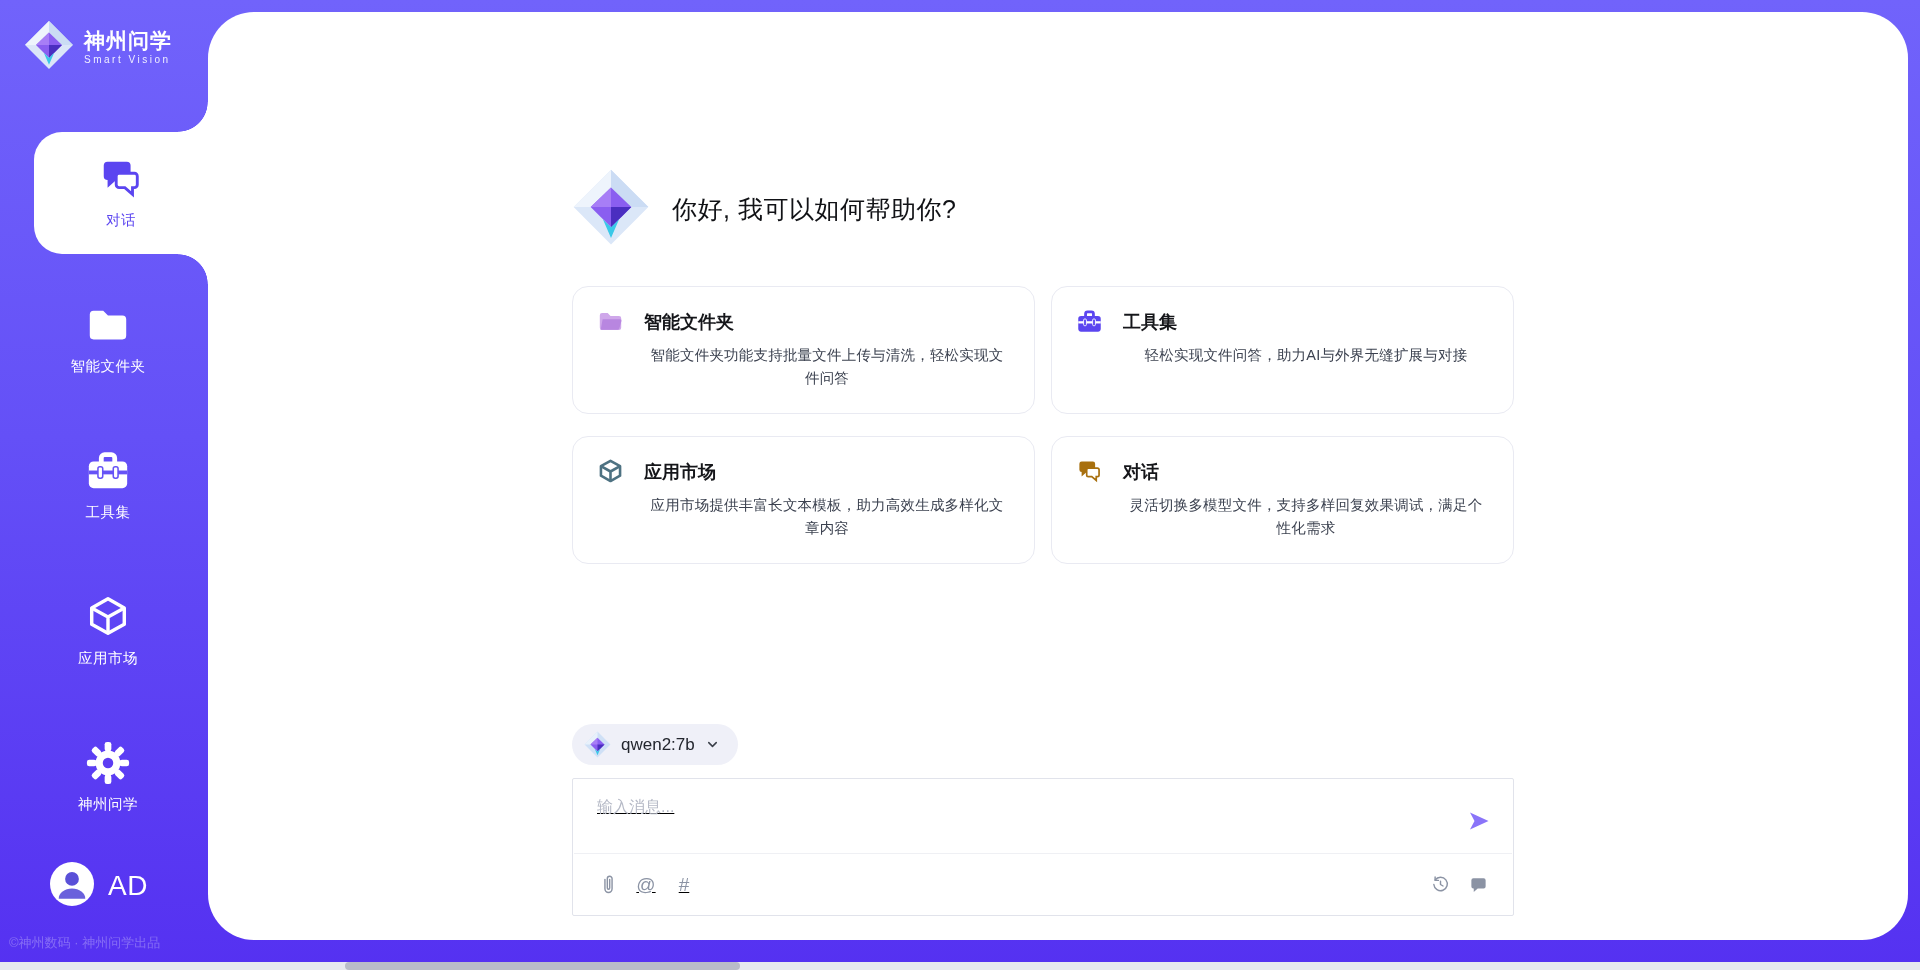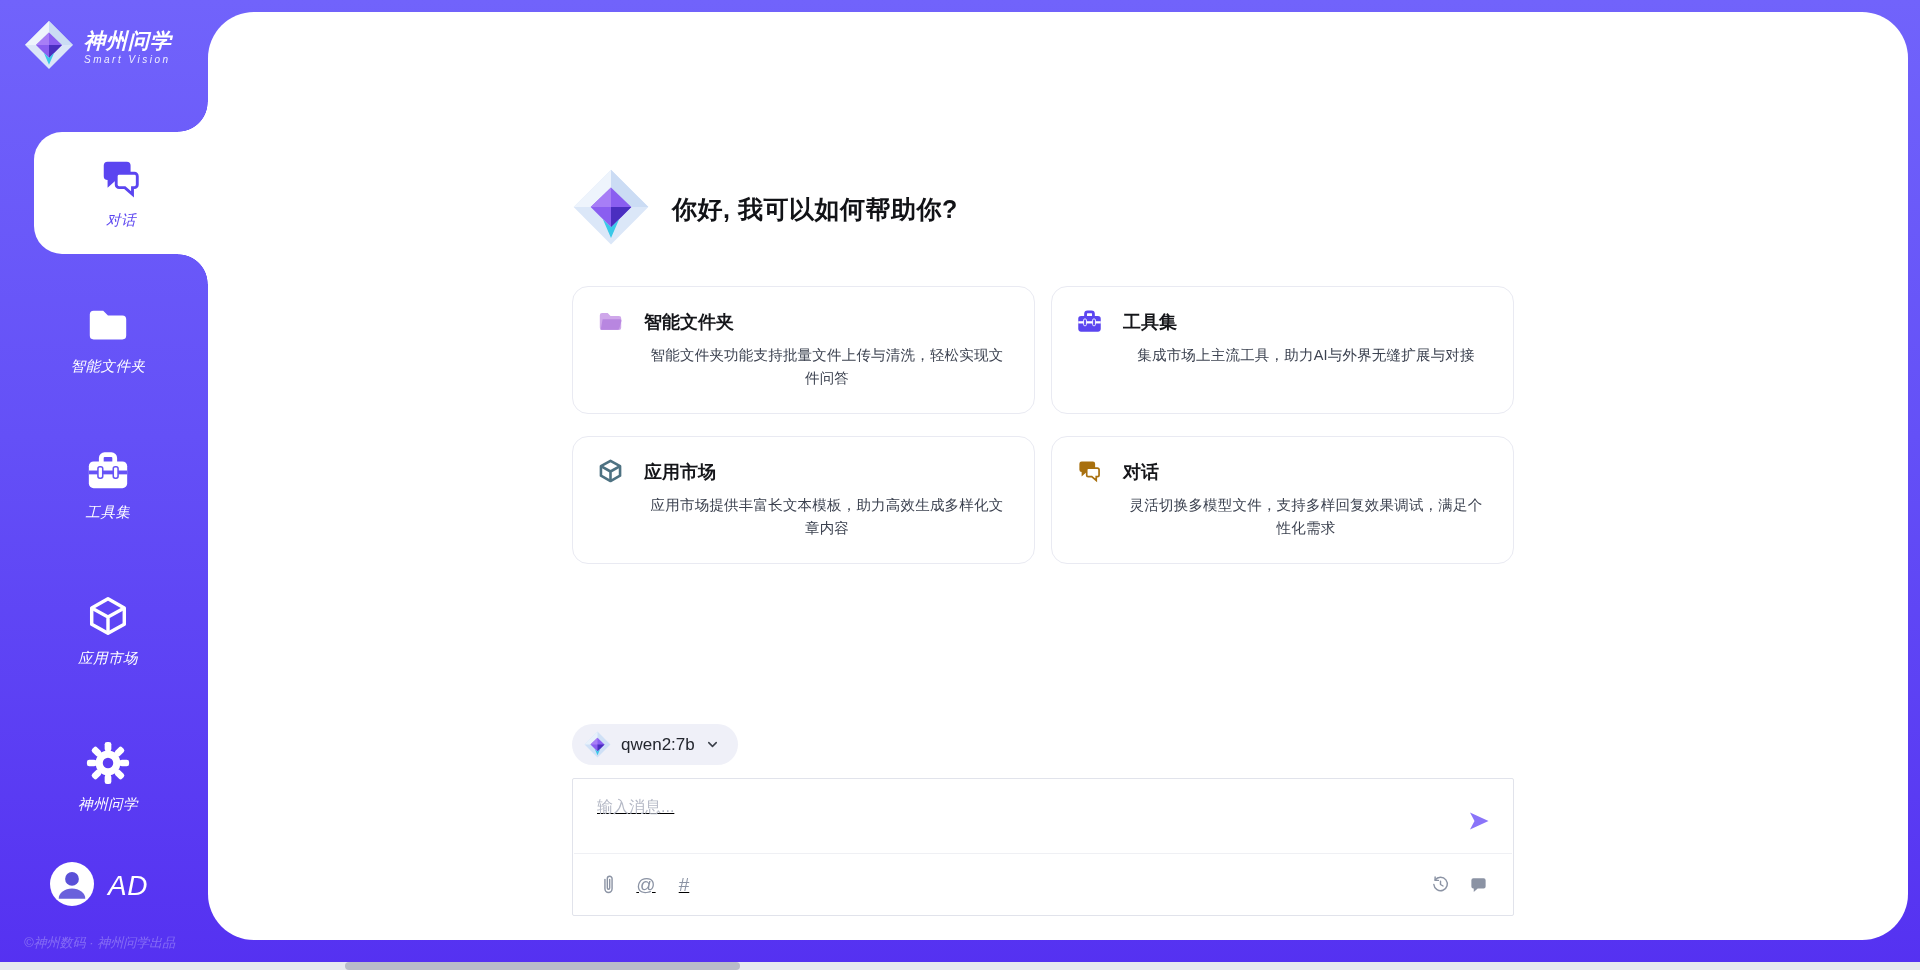--- a/index.html
+++ b/index.html
@@ -4,21 +4,21 @@
 <style>
   * { margin:0; padding:0; box-sizing:border-box; }
   html,body { width:1920px; height:970px; overflow:hidden; }
   body {
     font-family:"Liberation Sans","DejaVu Sans",sans-serif;
     background:linear-gradient(180deg,#7163fb 0%,#6450f7 45%,#5531f1 100%);
     position:relative;
   }
 
   
-  .sidebar { position:absolute; left:0; top:0; width:216px; height:970px; z-index:2;font-style:italic; }
+  .sidebar { position:absolute; left:0; top:0; width:216px; height:970px; z-index:2; }
   .brand { display:flex; align-items:center; gap:10px; padding:20px 0 0 24px; }
   .brand svg { width:50px; height:50px; }
   .brand-title { color:#fff; font-size:21px; font-weight:700; letter-spacing:1px; line-height:1.15; }
   .brand-sub { color:#eef; font-size:10px; letter-spacing:2.5px; font-weight:500; }
 
   .nav { margin-top:58px; }
   .nav-item {
     position:relative; height:122px; margin-bottom:24px;
     display:flex; flex-direction:column; align-items:center; justify-content:center;
     color:#fff; cursor:pointer;
@@ -33,34 +33,34 @@
   .nav-item.active::before, .nav-item.active::after {
     content:""; position:absolute; right:0; width:30px; height:30px;
   }
   .nav-item.active::before { top:-30px; background:radial-gradient(circle at 0 0, rgba(0,0,0,0) 29.4px, #fff 30px); }
   .nav-item.active::after  { bottom:-30px; background:radial-gradient(circle at 0 100%, rgba(0,0,0,0) 29.4px, #fff 30px); }
 
   .user-row { display:flex; align-items:center; gap:14px; margin:22px 0 0 50px; }
   .user-row svg { width:44px; height:44px; }
   .user-name { color:#fff; font-size:28px; letter-spacing:0.5px; }
   .copyright {
-    position:absolute; left:24px; bottom:18px; width:200px;
+    position:absolute; left:9px; bottom:18px; width:200px;
     color:rgba(255,255,255,0.28); font-size:13px; white-space:nowrap;
   }
 
   
   .content {
     position:absolute; left:208px; top:12px; right:12px; bottom:30px;
     background:#ffffff; border-radius:46px; overflow:hidden; z-index:1;
   }
   .inner { margin-left:364px; width:942px; }
 
   .greeting { display:flex; align-items:center; gap:22px; margin-top:156px; }
   .greeting svg { width:78px; height:78px; }
-  .greeting-text { font-size:25px; font-weight:700; color:#111216; letter-spacing:0.5px; }
+  .greeting-text { font-size:25px; font-weight:400; color:#111216; letter-spacing:0.5px; }
 
   .cards { margin-top:36px; display:grid; grid-template-columns:463px 463px; gap:22px 16px; }
   .card {
     height:128px; border:1px solid #e9eaf2; border-radius:16px;
     padding:21px 24px; background:#fff; cursor:pointer;
   }
   .card-head { display:flex; align-items:center; }
   .card-head .cicon { width:27px; height:27px; margin-right:20px; }
   .card-head .cicon svg { width:100%; height:100%; }
   .card-title { font-size:18px; font-weight:800; color:#15161a; }
@@ -250,21 +250,21 @@
             <svg viewBox="0 0 48 48">
               <rect x="17" y="7" width="14" height="12" rx="3.5" fill="none" stroke="currentColor" stroke-width="5"></rect>
               <rect x="4" y="14" width="40" height="28" rx="5" fill="currentColor"></rect>
               <rect x="4" y="23.5" width="40" height="4" fill="var(--icon-bg)"></rect>
               <rect x="13.5" y="19.5" width="5" height="12" rx="2" fill="currentColor" stroke="var(--icon-bg)" stroke-width="1.6"></rect>
               <rect x="29.5" y="19.5" width="5" height="12" rx="2" fill="currentColor" stroke="var(--icon-bg)" stroke-width="1.6"></rect>
             </svg>
           </span>
           <span class="card-title">工具集</span>
         </div>
-        <div class="card-desc">集成市场上主流工具，助力AI与外界无缝扩展与对接</div>
+        <div class="card-desc">轻松实现文件问答，助力AI与外界无缝扩展与对接</div>
       </div>
 
       <div class="card">
         <div class="card-head">
           <span class="cicon ic-teal">
             <svg viewBox="0 0 48 48" fill="none" stroke="currentColor" stroke-width="4.6" stroke-linejoin="round">
               <path d="M24 5 41 14.5 V31.5 L24 41 7 31.5 V14.5 Z"></path>
               <path d="M7 14.5 24 24 41 14.5 M24 24 V41"></path>
             </svg>
           </span>

